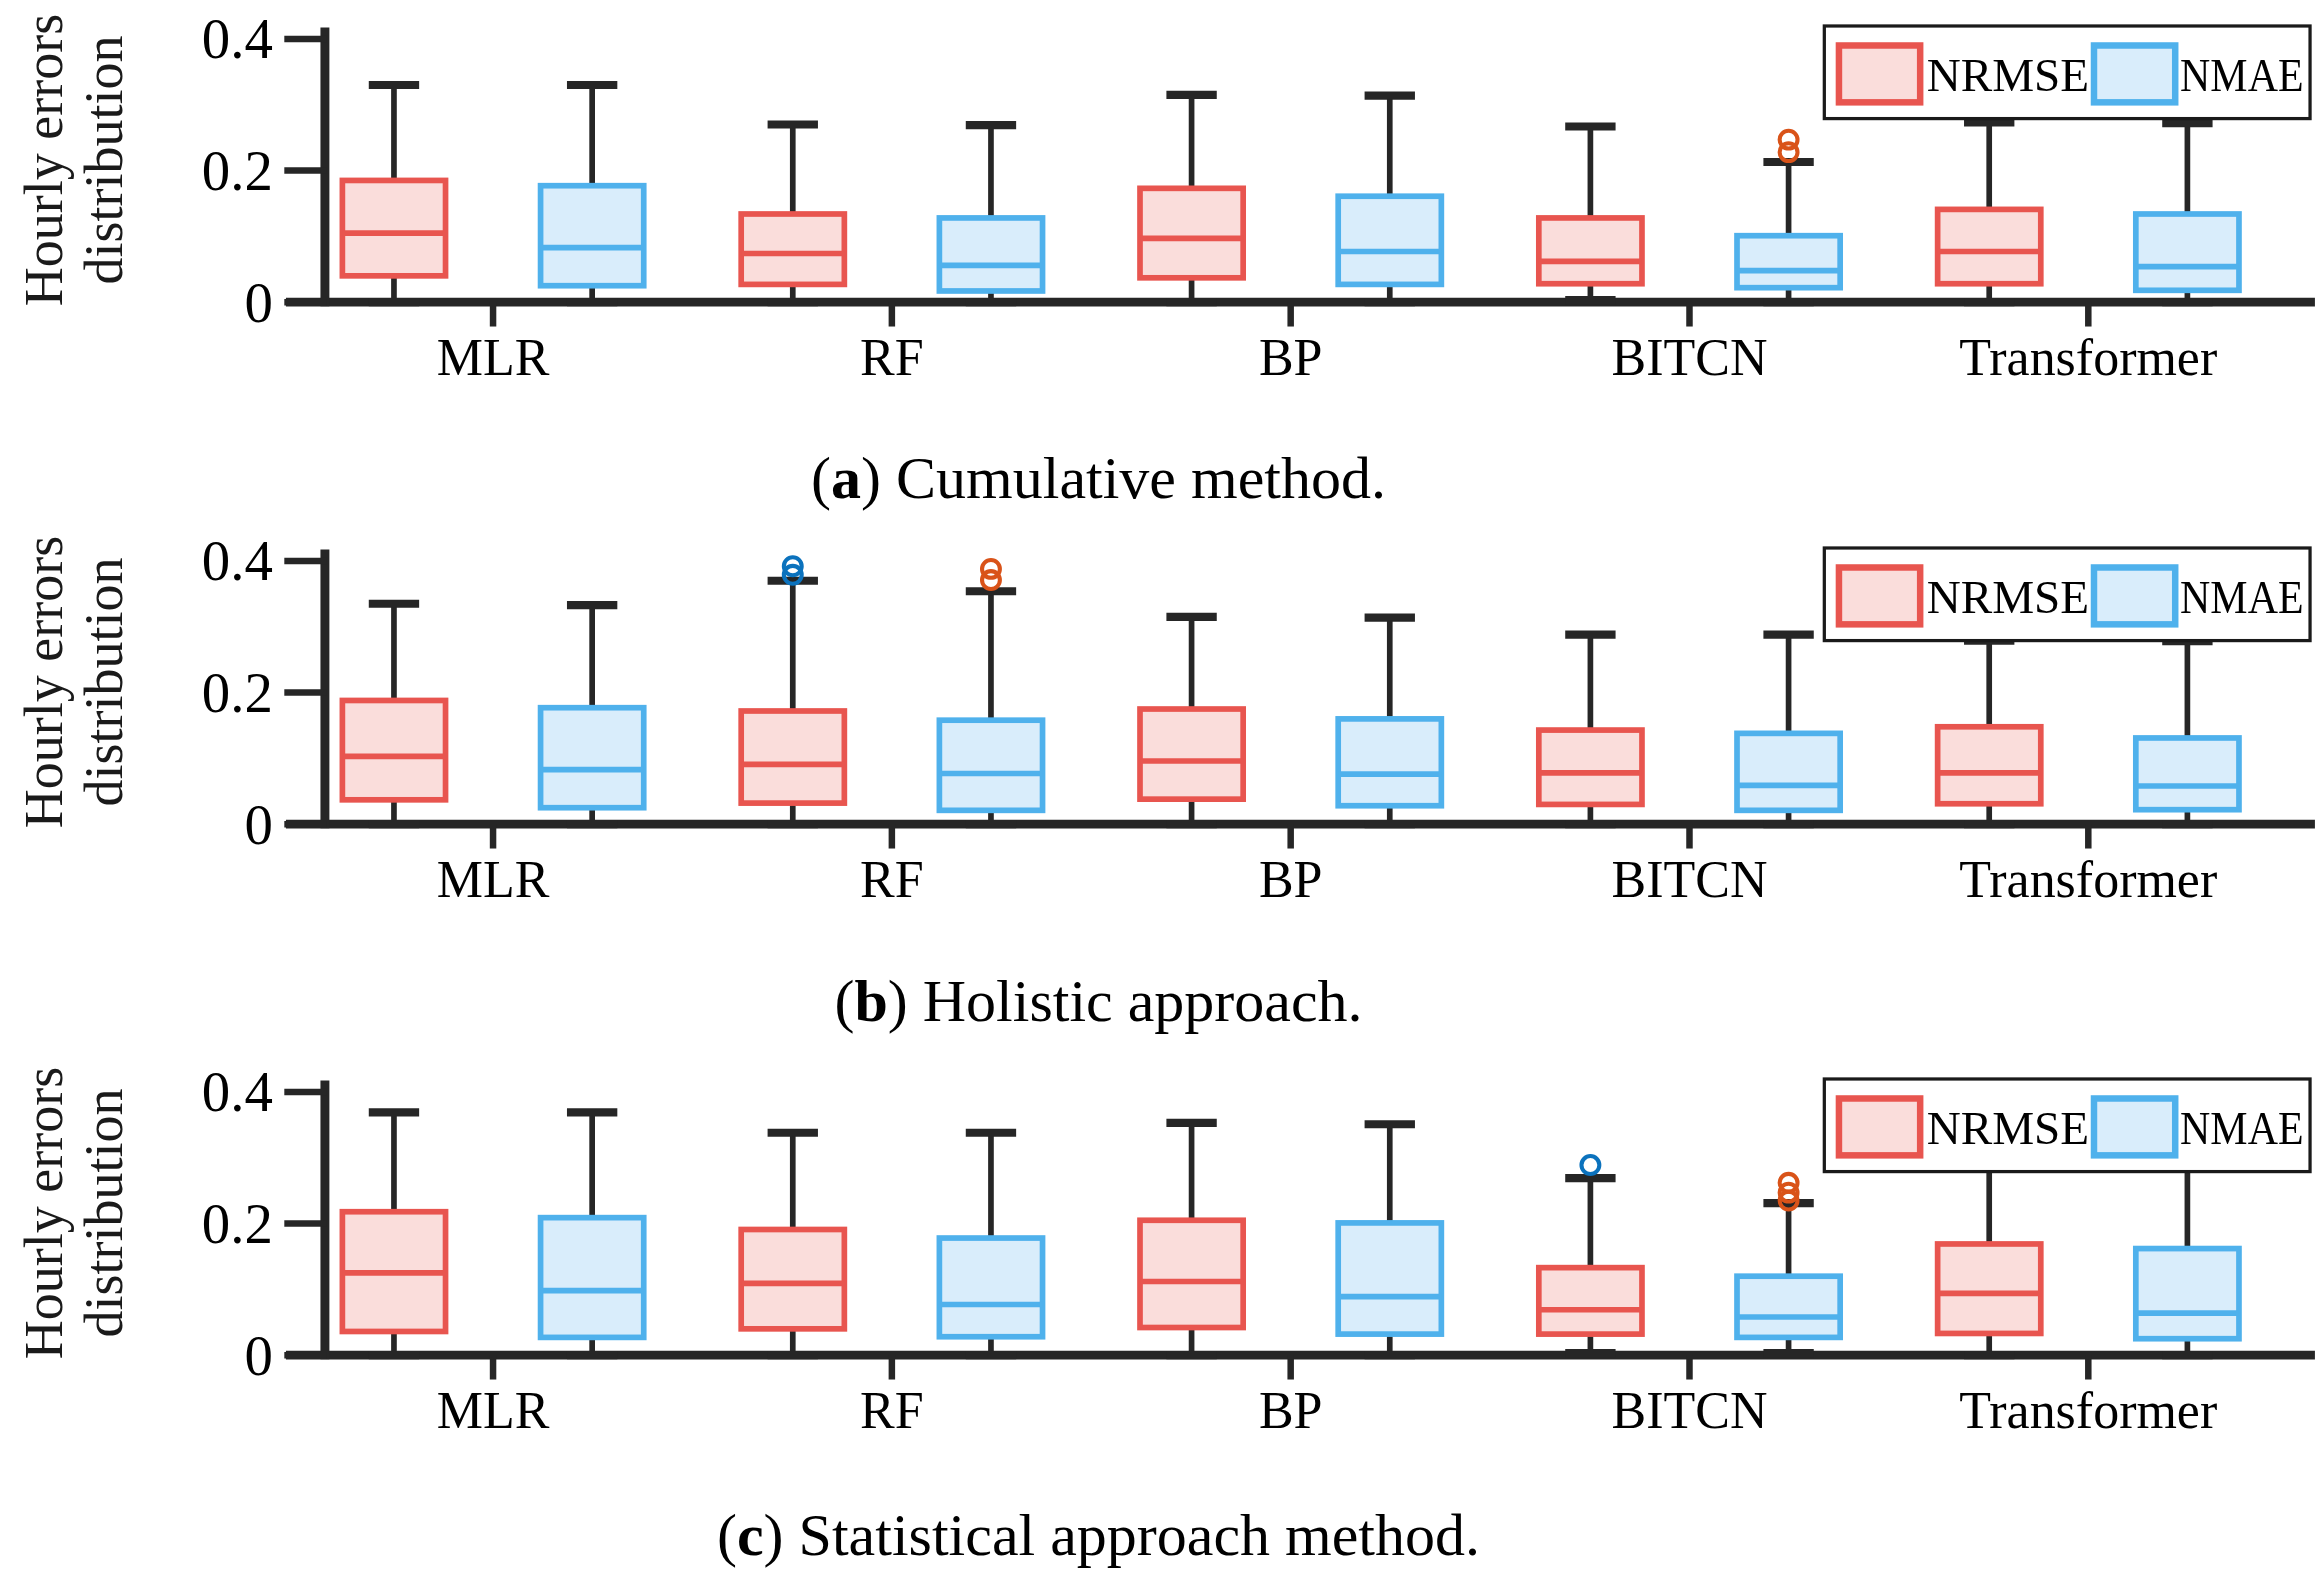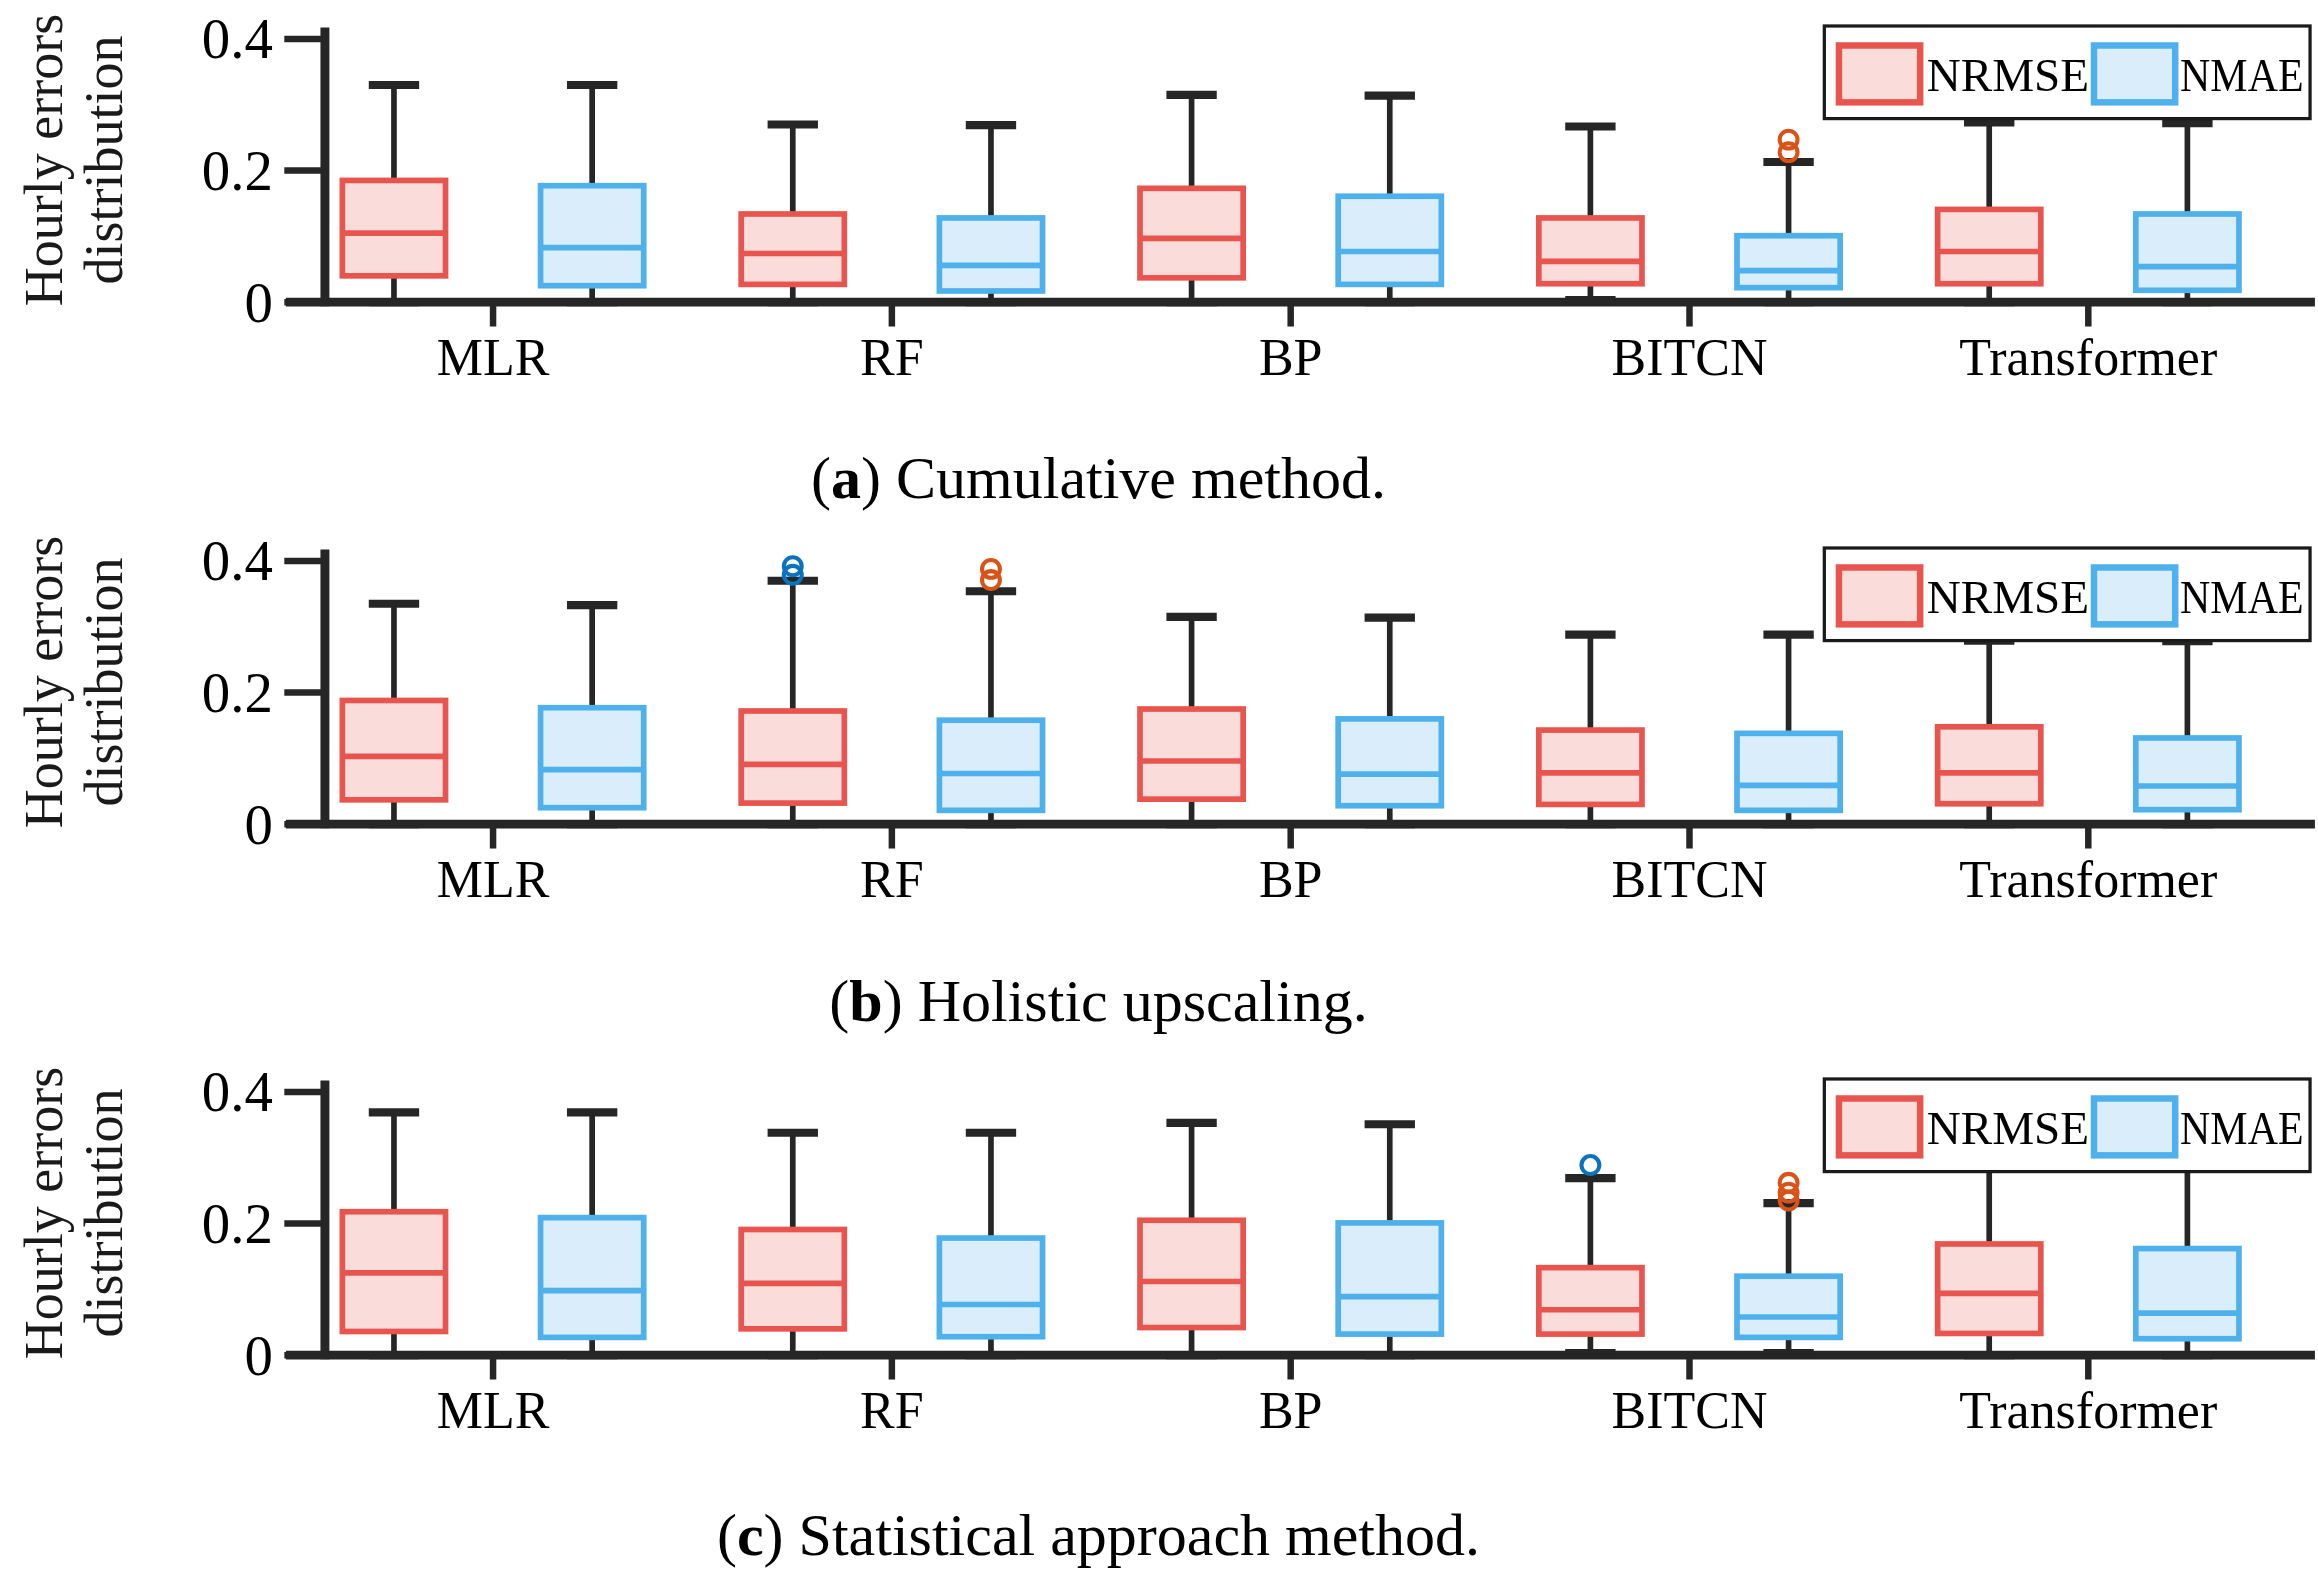--- a/index.html
+++ b/index.html
@@ -300,17 +300,17 @@
   <div class="ylabel ylabel-1">
     <div>Hourly errors</div>
     <div>distribution</div>
   </div>
   <div class="ylabel ylabel-2">
     <div>Hourly errors</div>
     <div>distribution</div>
   </div>
 
   <div class="caption caption-0"><span>(</span><span class="cap-letter">a</span><span>)</span><span> Cumulative method.</span></div>
-  <div class="caption caption-1"><span>(</span><span class="cap-letter">b</span><span>)</span><span> Holistic upscaling.</span></div>
+  <div class="caption caption-1"><span>(</span><span class="cap-letter">b</span><span>)</span><span> Holistic approach.</span></div>
   <div class="caption caption-2"><span>(</span><span class="cap-letter">c</span><span>)</span><span> Statistical approach method.</span></div>
 
 </div>
 
 
 </body></html>

